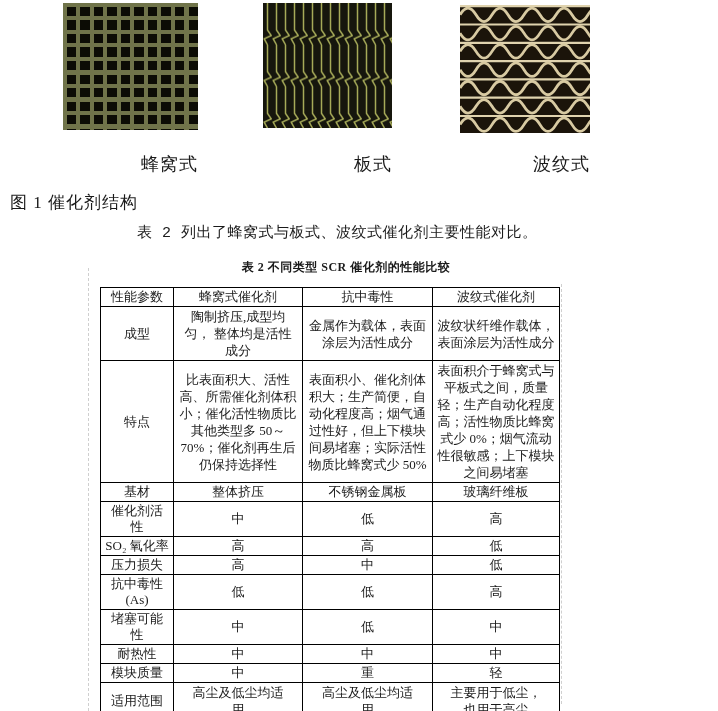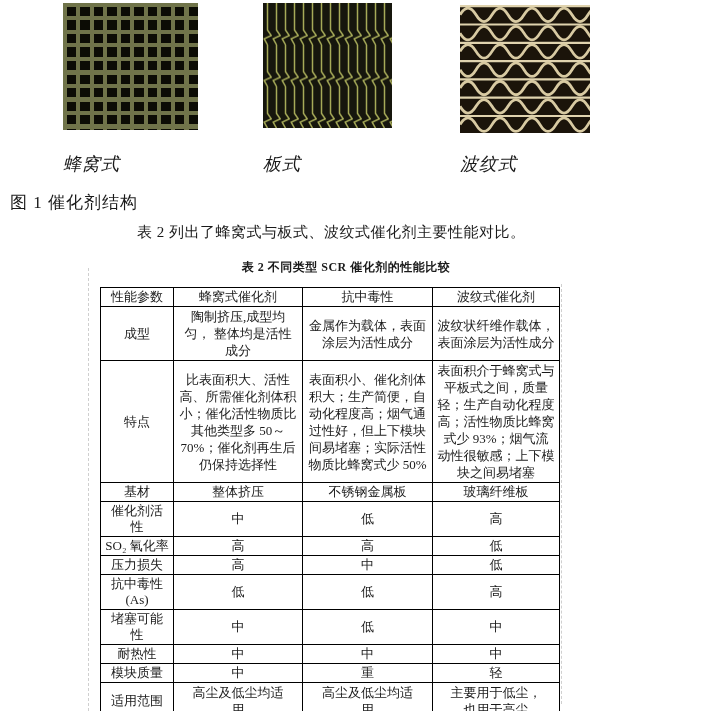--- a/index.html
+++ b/index.html
@@ -24,30 +24,30 @@
   .fig-plate{left:263px;top:3px;width:129px;height:125px;}
   .fig-corrugated{left:460px;top:5px;width:130px;height:128px;}
   .fig svg{display:block;}
   .plate-bg{fill:var(--plate-bg);}
   .plate-line{stroke:var(--plate-line);fill:none;stroke-width:1.5;}
   .wave-bg{fill:var(--wave-bg);}
   .wave-path{stroke:var(--wave-line);fill:none;stroke-width:2.8;}
   .wave-rule{stroke:var(--wave-rule);fill:none;stroke-width:2.2;}
 
   .fig-label{position:absolute;top:152px;height:24px;font-size:18px;letter-spacing:1px;
-    text-align:left;color:var(--ink);font-style:italic;}
+    text-align:right;color:var(--ink);}
   .fl-1{left:63px;width:135px;}
   .fl-2{left:263px;width:129px;}
   .fl-3{left:460px;width:130px;}
 
   .figure-caption{position:absolute;left:10px;top:191px;width:656px;text-align:left;
     font-weight:normal;font-size:17px;letter-spacing:1px;}
 
   .body-paragraph{position:absolute;left:137px;top:223px;width:420px;font-size:15px;
-    letter-spacing:0.5px;white-space:nowrap;}
+    letter-spacing:0.5px;white-space:nowrap;font-family:Liberation Mono, monospace;}
 
   .table-title{position:absolute;left:0;top:259px;width:692px;text-align:center;
     font-weight:bold;font-size:12px;letter-spacing:0.5px;}
 
   
   .guide{position:absolute;width:0;border-left:1px dashed var(--faint);}
   .guide-left{left:88px;top:268px;height:443px;}
   .guide-right{left:561px;top:284px;height:420px;}
 
   
@@ -131,21 +131,21 @@
       <tr class="h51">
         <td>成型</td>
         <td class="multi val">陶制挤压,成型均匀， 整体均是活性成分</td>
         <td class="multi val">金属作为载体，表面涂层为活性成分</td>
         <td class="multi val">波纹状纤维作载体，表面涂层为活性成分</td>
       </tr>
       <tr class="h120">
         <td>特点</td>
         <td class="multi val">比表面积大、活性高、所需催化剂体积小；催化活性物质比其他类型多 50～70%；催化剂再生后仍保持选择性</td>
         <td class="multi val">表面积小、催化剂体积大；生产简便，自动化程度高；烟气通过性好，但上下模块间易堵塞；实际活性物质比蜂窝式少 50%</td>
-        <td class="multi val">表面积介于蜂窝式与平板式之间，质量轻；生产自动化程度高；活性物质比蜂窝式少 93%；烟气流动性很敏感；上下模块之间易堵塞</td>
+        <td class="multi val">表面积介于蜂窝式与平板式之间，质量轻；生产自动化程度高；活性物质比蜂窝式少 0%；烟气流动性很敏感；上下模块之间易堵塞</td>
       </tr>
       <tr class="h17">
         <td>基材</td>
         <td class="val">整体挤压</td>
         <td class="val">不锈钢金属板</td>
         <td class="val">玻璃纤维板</td>
       </tr>
       <tr class="h35">
         <td>催化剂活性</td>
         <td class="val">中</td>

